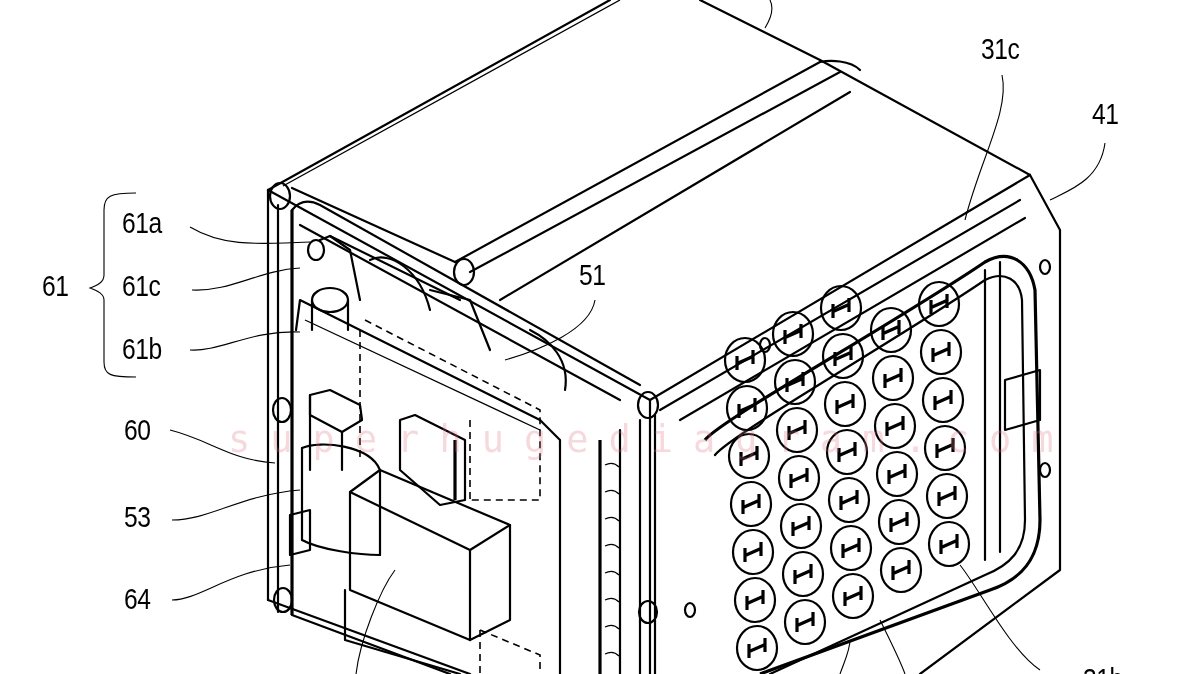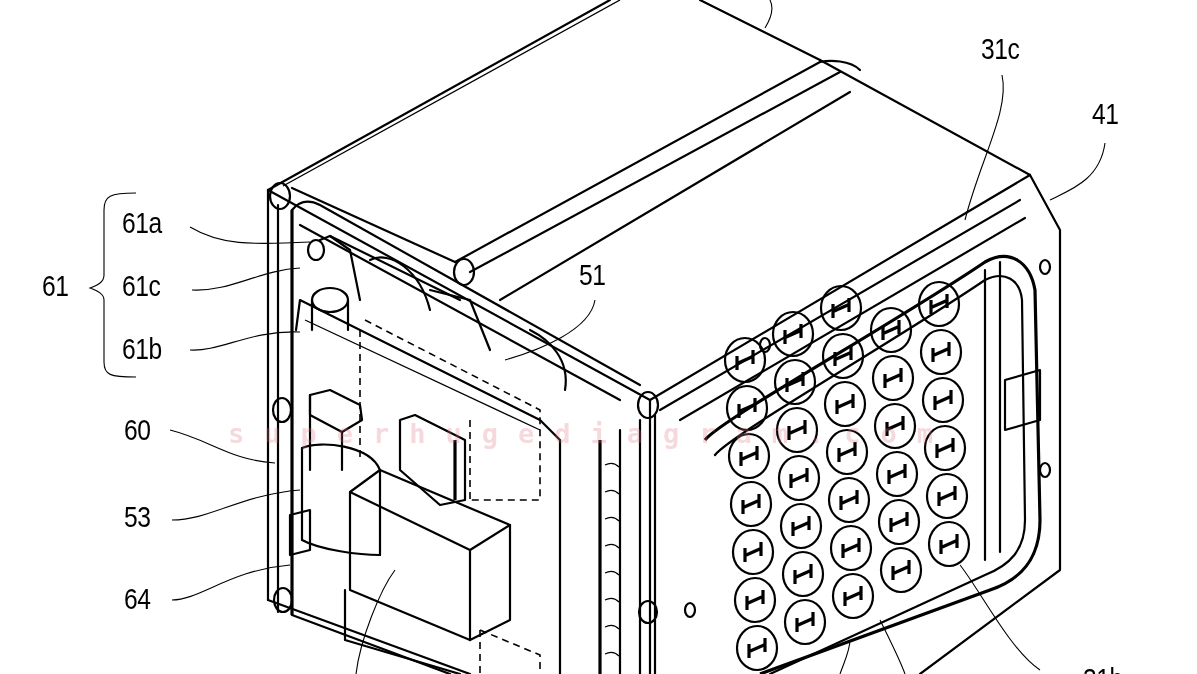--- a/index.html
+++ b/index.html
@@ -7,23 +7,23 @@
          font-family:"Liberation Sans", sans-serif; }
   #stage { position:absolute; left:0; top:0; width:1197px; height:674px; }
   svg { position:absolute; left:0; top:0; }
   .ln { fill:none; stroke:#000; stroke-width:2.2; stroke-linejoin:round; stroke-linecap:round; }
   .lt { fill:none; stroke:#000; stroke-width:1.3; stroke-linejoin:round; }
   .th { fill:none; stroke:#000; stroke-width:3.2; stroke-linejoin:round; }
   .dash { fill:none; stroke:#000; stroke-width:1.6; stroke-dasharray:7 5; }
   .lead { fill:none; stroke:#000; stroke-width:1.1; }
   .lbl { position:absolute; font-size:30px; color:#000; line-height:1; letter-spacing:-0.5px;
          transform:scaleX(0.82); transform-origin:left top; white-space:nowrap; }
-  .watermark { position:absolute; left:228px; top:418px; font-size:27px; letter-spacing:20px;
+  .watermark { position:absolute; left:228px; top:418px; font-size:37px; letter-spacing:20px;
                color:rgba(220,120,130,0.28); font-family:"DejaVu Sans Mono", monospace;
-               white-space:nowrap; pointer-events:none;font-weight:bold; }
+               white-space:nowrap; pointer-events:none; }
 </style>
 </head>
 <body>
 
 <div id="stage">
 
 <svg width="1197" height="674" viewBox="0 0 1197 674">
 
   <g>
     <path class="ln" d="M268 190 L610 0"></path>

